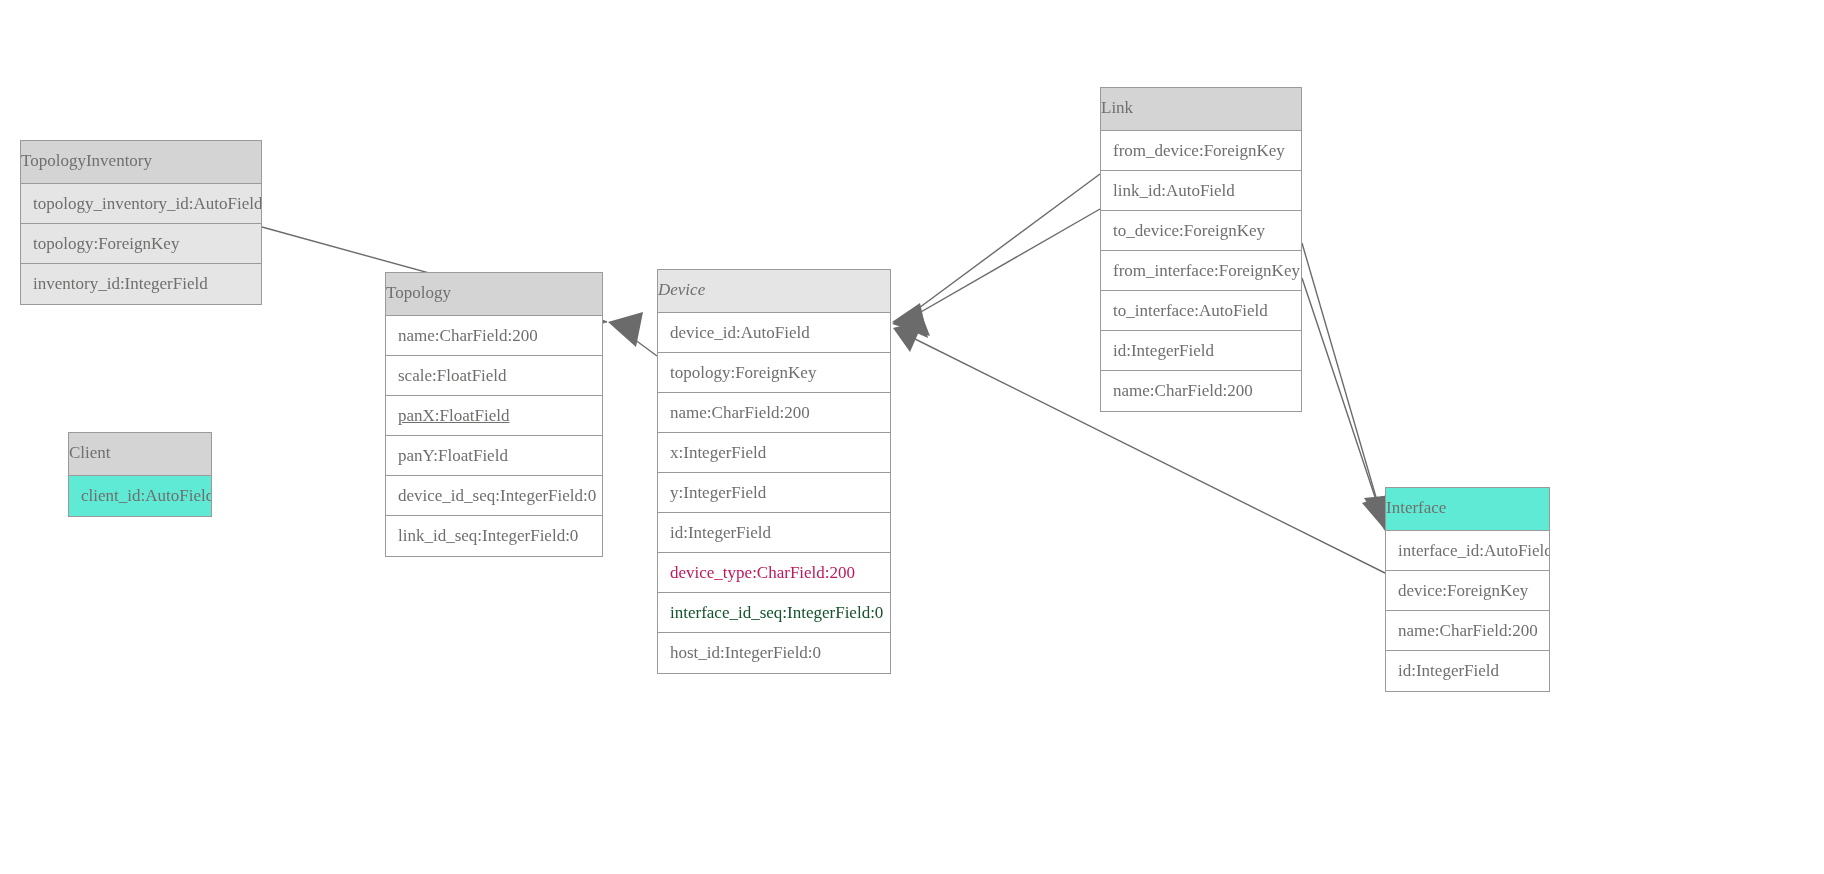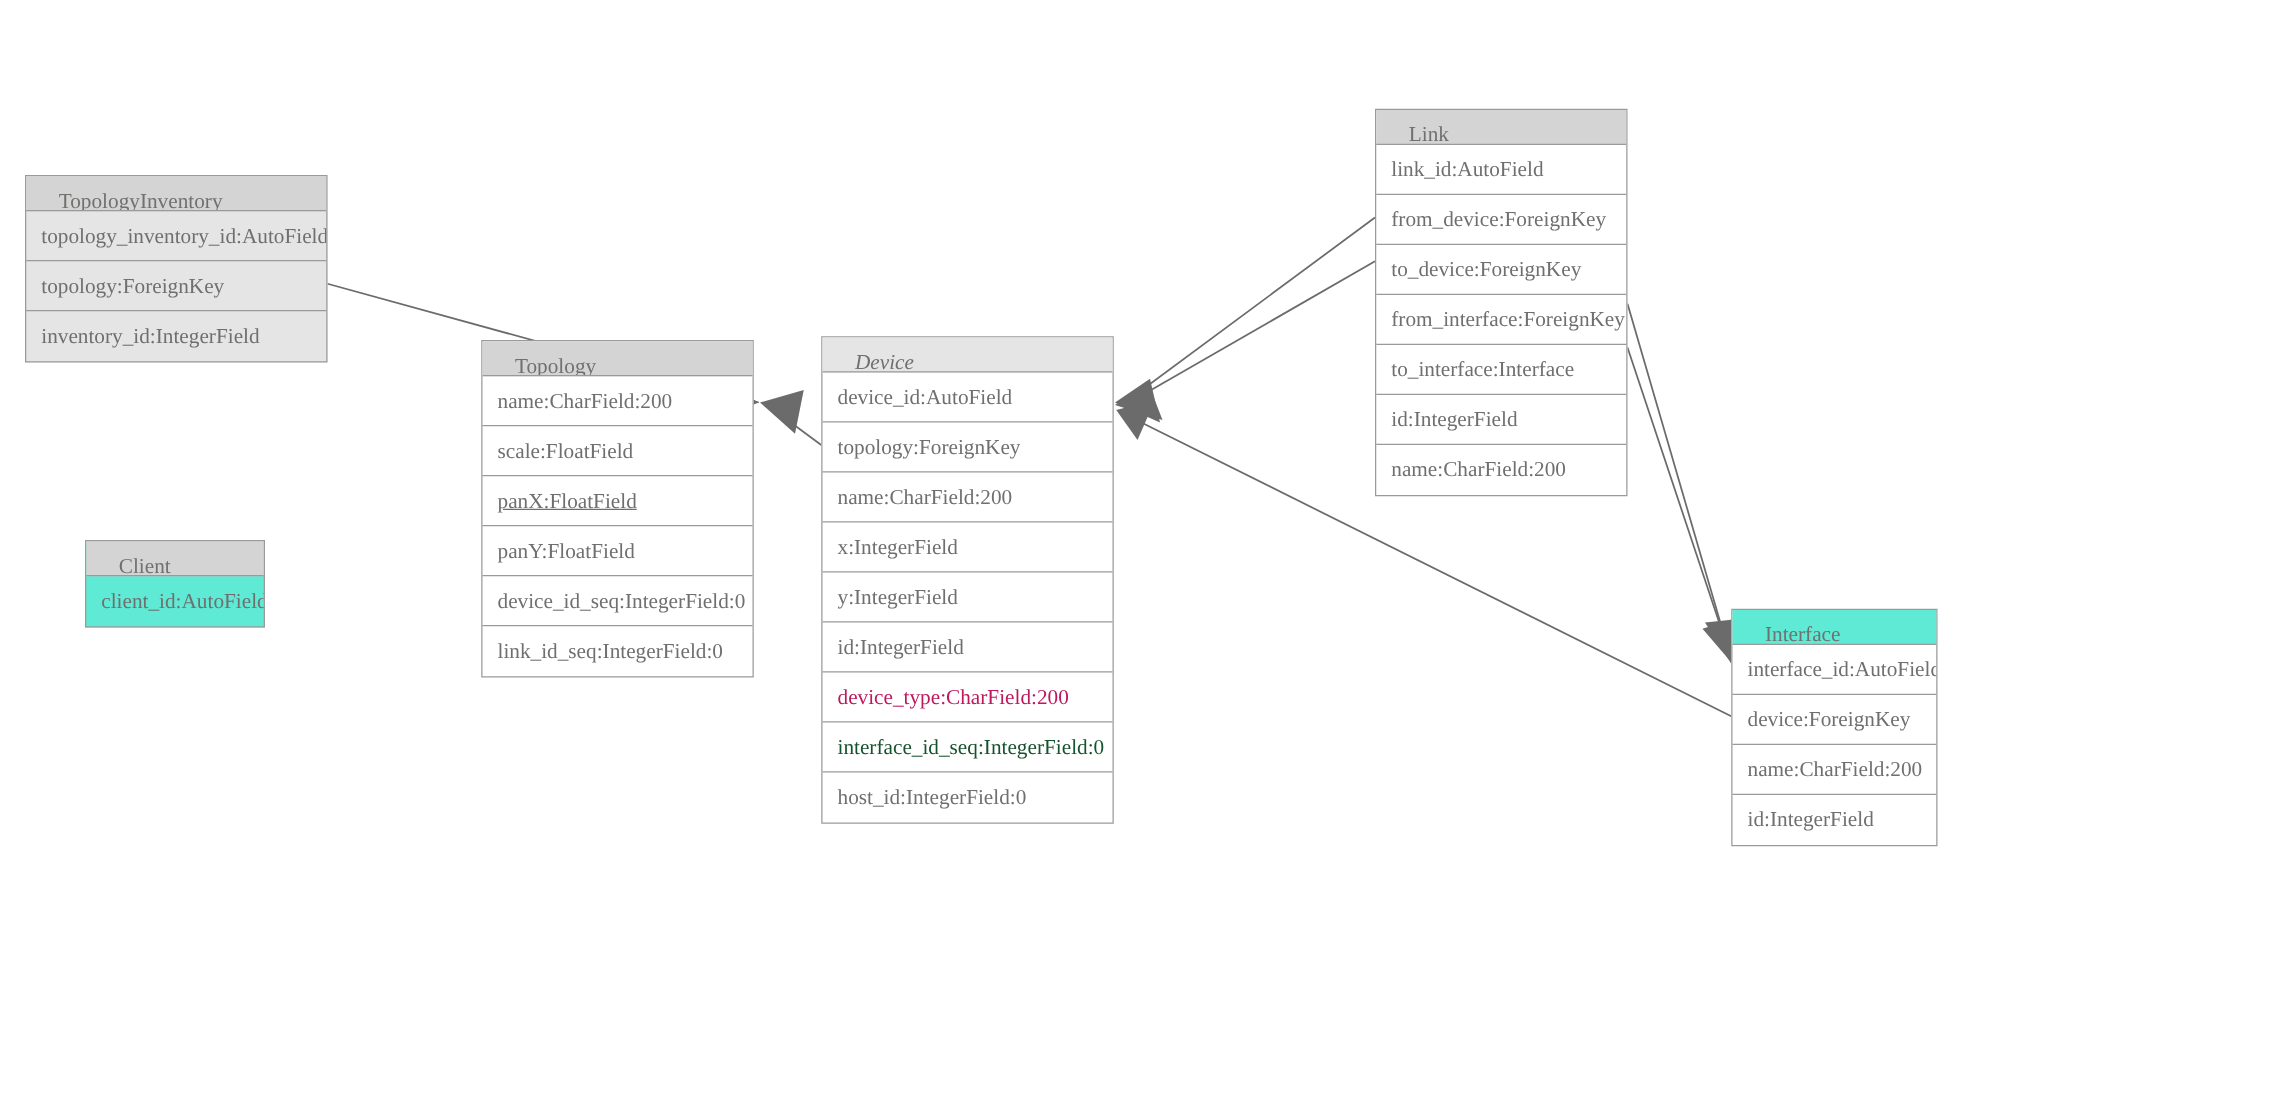--- a/index.html
+++ b/index.html
@@ -31,22 +31,22 @@
     border-top: 1px solid #9a9a9a;
     background: #ffffff;
     z-index: 5;
   }
   .entity-header {
     box-sizing: border-box;
     background: #d4d4d4;
     color: #70706f;
     font-size: 17px;
     line-height: 40px;
-    height: 28px;
-    padding: 0 0 0 26px;
+    height: 43px;
+    padding: 0 0 0 0;
     border-bottom: 1px solid #9a9a9a;
     white-space: nowrap;
     overflow: hidden;
   }
   .entity-row {
     box-sizing: border-box;
     color: #6f6f6e;
     font-size: 17px;
     line-height: 40px;
     height: 40px;
@@ -122,25 +122,25 @@
         <div class="entity-row" style="color: rgb(111, 111, 110); border-bottom-color: rgb(154, 154, 154);">name:CharField:200</div>
         <div class="entity-row" style="color: rgb(111, 111, 110); border-bottom-color: rgb(154, 154, 154);">x:IntegerField</div>
         <div class="entity-row" style="color: rgb(111, 111, 110); border-bottom-color: rgb(154, 154, 154);">y:IntegerField</div>
         <div class="entity-row" style="color: rgb(111, 111, 110); border-bottom-color: rgb(154, 154, 154);">id:IntegerField</div>
         <div class="entity-row" style="color: #be185d; border-bottom-color: rgb(154, 154, 154);">device_type:CharField:200</div>
         <div class="entity-row" style="color: #14532d; border-bottom-color: rgb(154, 154, 154);">interface_id_seq:IntegerField:0</div>
         <div class="entity-row" style="color: rgb(111, 111, 110); border-bottom-color: rgb(154, 154, 154);">host_id:IntegerField:0</div>
       </div>
       <div class="entity" style="left: 1100px; top: 87px; width: 202px; border-color: rgb(154, 154, 154); background: rgb(255, 255, 255);">
         <div class="entity-header" style="background: rgb(212, 212, 212); border-bottom-color: rgb(154, 154, 154);">Link</div>
+        <div class="entity-row" style="color: rgb(111, 111, 110); border-bottom-color: rgb(154, 154, 154);">from_device:ForeignKey</div>
         <div class="entity-row" style="color: rgb(111, 111, 110); border-bottom-color: rgb(154, 154, 154);">link_id:AutoField</div>
-        <div class="entity-row" style="color: rgb(111, 111, 110); border-bottom-color: rgb(154, 154, 154);">from_device:ForeignKey</div>
         <div class="entity-row" style="color: rgb(111, 111, 110); border-bottom-color: rgb(154, 154, 154);">to_device:ForeignKey</div>
         <div class="entity-row" style="color: rgb(111, 111, 110); border-bottom-color: rgb(154, 154, 154);">from_interface:ForeignKey</div>
-        <div class="entity-row" style="color: rgb(111, 111, 110); border-bottom-color: rgb(154, 154, 154);">to_interface:Interface</div>
+        <div class="entity-row" style="color: rgb(111, 111, 110); border-bottom-color: rgb(154, 154, 154);">to_interface:AutoField</div>
         <div class="entity-row" style="color: rgb(111, 111, 110); border-bottom-color: rgb(154, 154, 154);">id:IntegerField</div>
         <div class="entity-row" style="color: rgb(111, 111, 110); border-bottom-color: rgb(154, 154, 154);">name:CharField:200</div>
       </div>
       <div class="entity" style="left: 1385px; top: 487px; width: 165px; border-color: rgb(154, 154, 154); background: rgb(255, 255, 255);">
         <div class="entity-header" style="background: #5eead4; border-bottom-color: rgb(154, 154, 154);">Interface</div>
         <div class="entity-row" style="color: rgb(111, 111, 110); border-bottom-color: rgb(154, 154, 154);">interface_id:AutoField</div>
         <div class="entity-row" style="color: rgb(111, 111, 110); border-bottom-color: rgb(154, 154, 154);">device:ForeignKey</div>
         <div class="entity-row" style="color: rgb(111, 111, 110); border-bottom-color: rgb(154, 154, 154);">name:CharField:200</div>
         <div class="entity-row" style="color: rgb(111, 111, 110); border-bottom-color: rgb(154, 154, 154);">id:IntegerField</div>
       </div>

